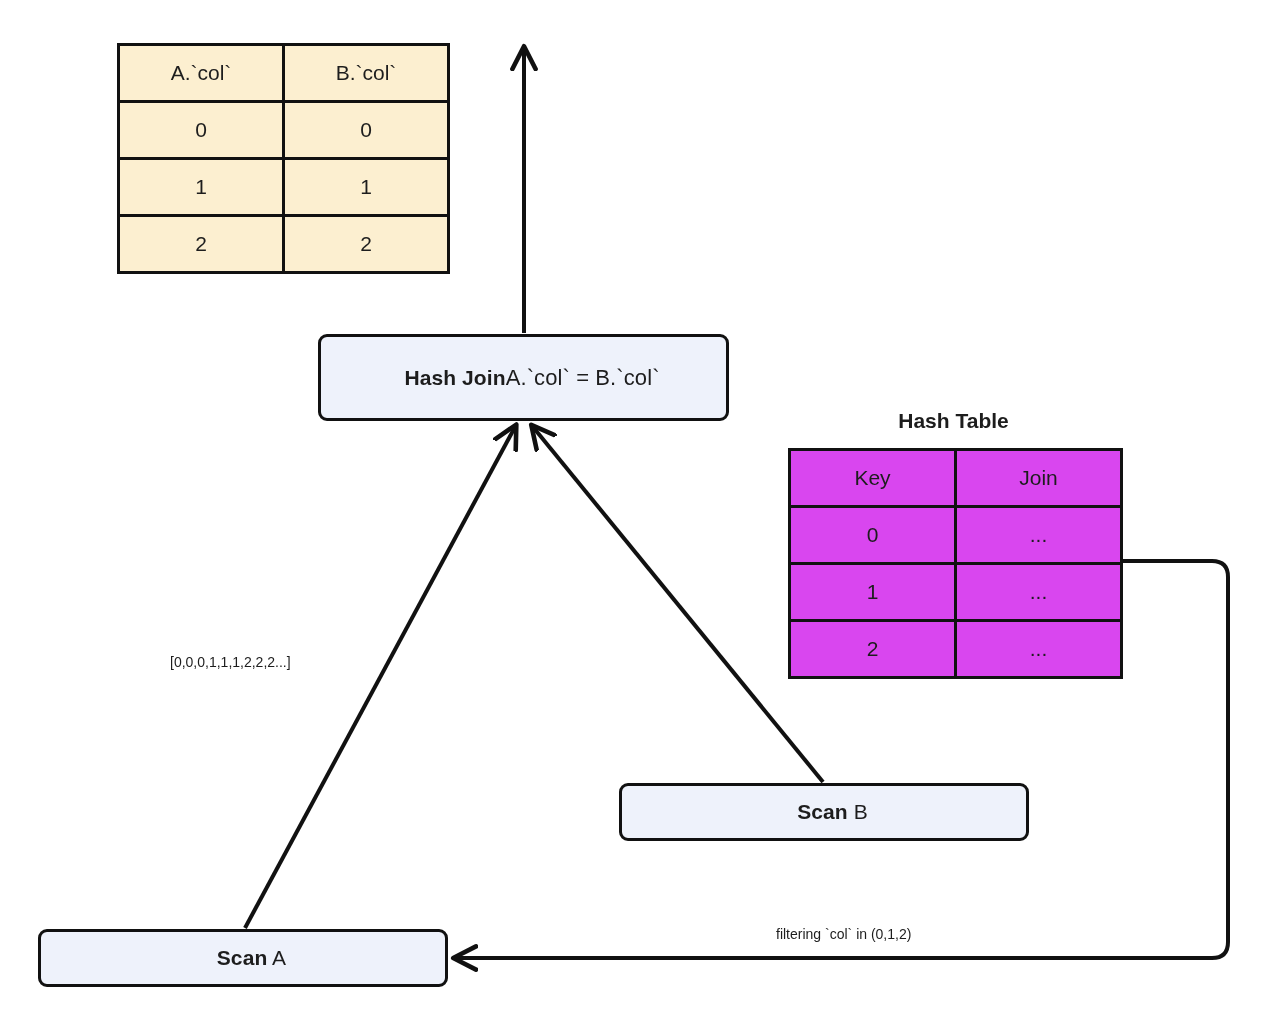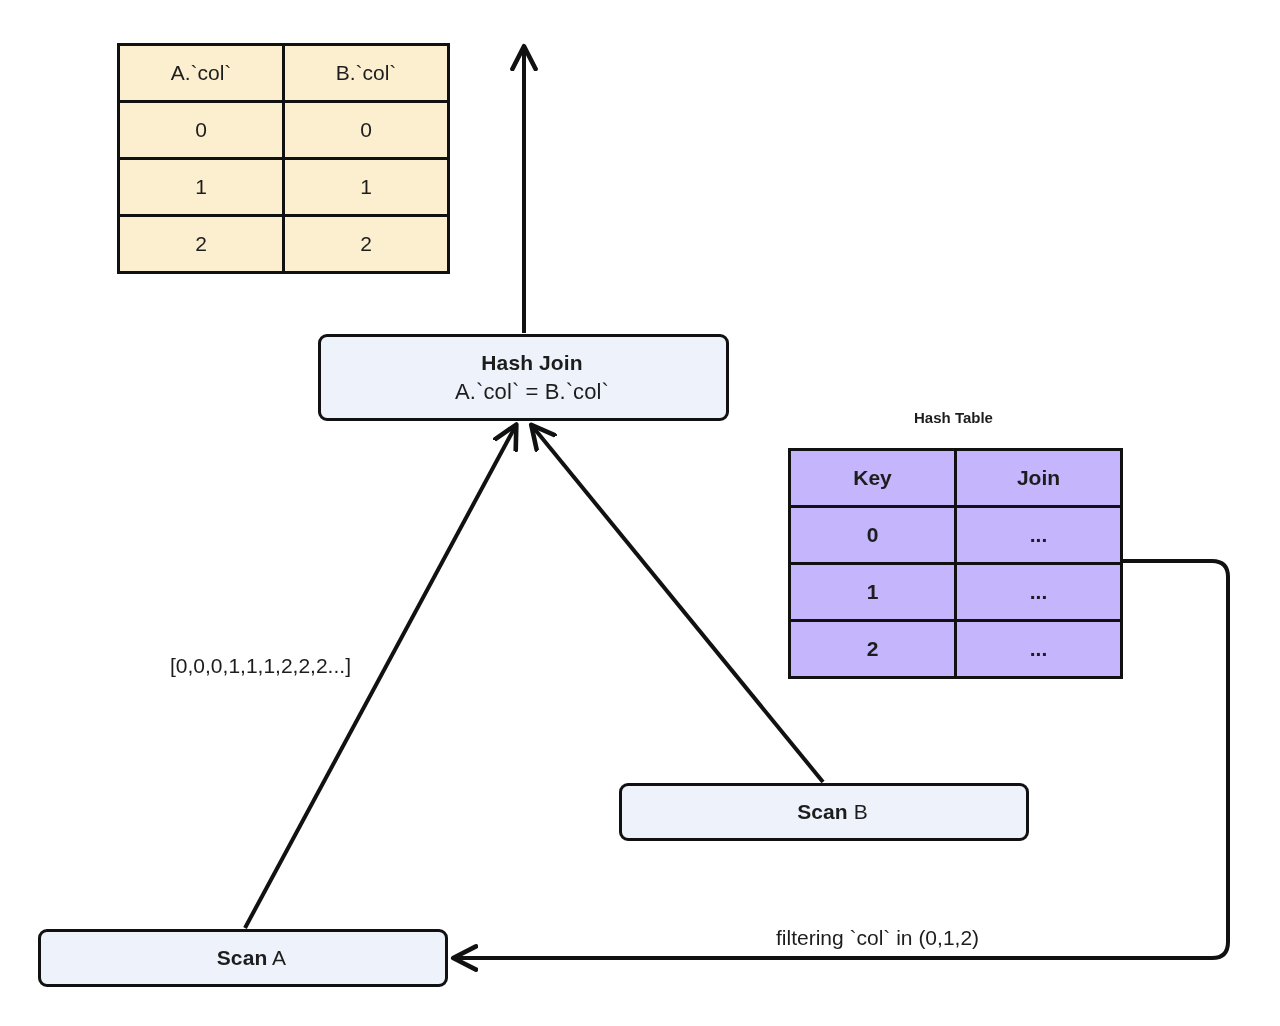--- a/index.html
+++ b/index.html
@@ -29,21 +29,21 @@
   }
 
   
   .node {
     position: absolute;
     box-sizing: border-box;
     background: #eef2fb;
     border: 3px solid #111111;
     border-radius: 9px;
     display: flex;
-    flex-direction: column;
+    flex-direction: row;
     align-items: center;
     justify-content: center;
     text-align: center;
     line-height: 1.32;
     z-index: 3;
     padding-left: 17px;
   }
   .node .line1 {
     font-size: 21px;
     font-weight: bold;
@@ -79,40 +79,39 @@
     box-sizing: border-box;
   }
   #table-result { left: 117px; top: 43px; }
   #table-result td {
     background: #fcefd0;
     width: 165px;
     height: 57px;
   }
   #table-hash { left: 788px; top: 448px; }
   #table-hash td {
-    background: #c4b5fd;
+    background: #d946ef;
     width: 166px;
     height: 57px;
-    font-weight: bold;
   }
 
   .table-caption {
     position: absolute;
-    font-size: 15px;
+    font-size: 21px;
     font-weight: bold;
     text-align: center;
     z-index: 2;
     white-space: nowrap;
   }
   #caption-hash { left: 788px; top: 409px; width: 331px; }
 
   
   .edge-label {
     position: absolute;
-    font-size: 21px;
+    font-size: 14px;
     font-weight: normal;
     white-space: nowrap;
     z-index: 4;
     background: #ffffff;
   }
   #label-probe  { left: 170px; top: 654px; }
   #label-filter { left: 776px; top: 926px; }
 </style>
 </head>
 <body>

